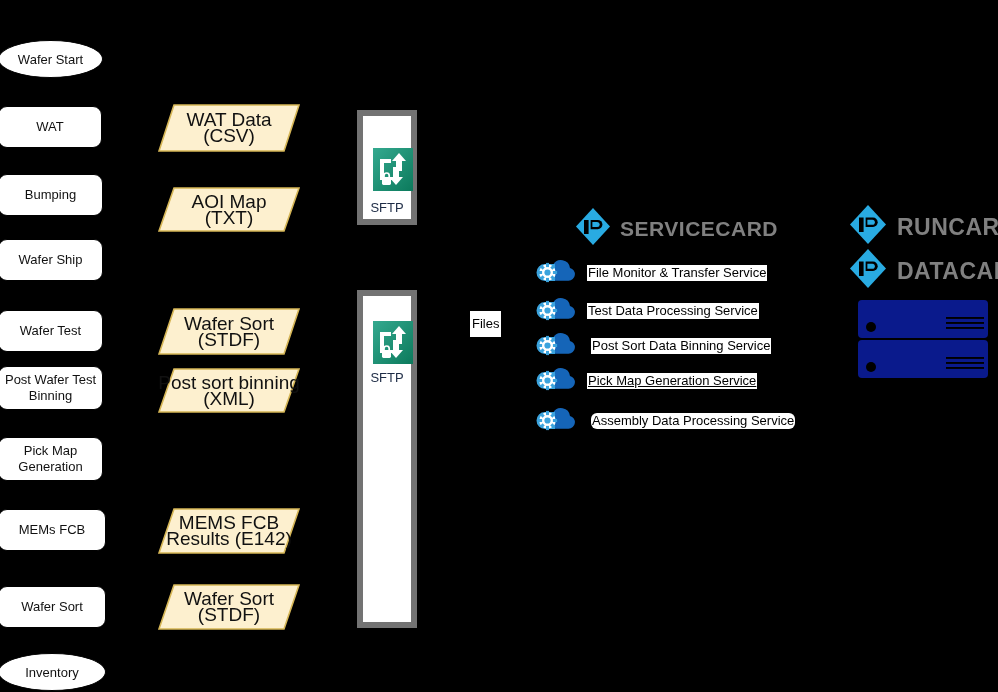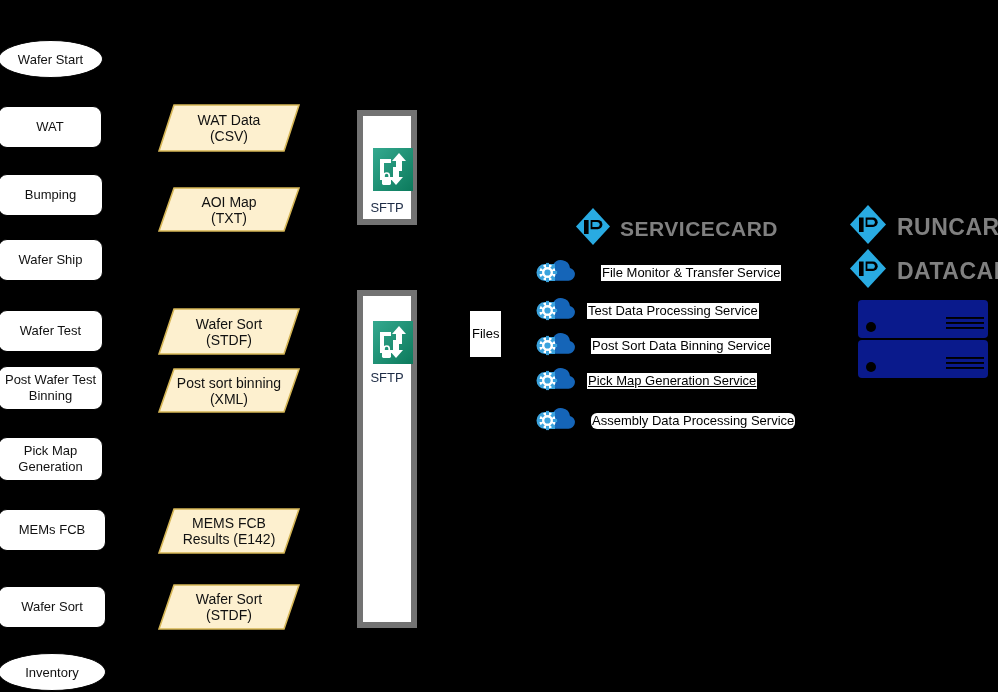--- a/index.html
+++ b/index.html
@@ -22,32 +22,32 @@
   .process{
     background:#ffffff;border:1px solid #000000;border-radius:9px;
     color:#111111;font-size:13px;line-height:16px;
   }
   
   .data-shape{position:absolute;}
   .data-shape svg{position:absolute;left:0;top:0;}
   .data-shape .dlabel{
     position:absolute;left:0;top:0;width:100%;height:100%;
     display:flex;align-items:center;justify-content:center;text-align:center;
-    color:#111111;font-size:14px;line-height:16px;
+    color:#111111;font-size:19px;line-height:16px;
   }
 
   
   .panel{position:absolute;background:#ffffff;border:6px solid #737373;box-sizing:border-box;}
   .sftp-icon{position:absolute;}
   .sftp-label{position:absolute;width:100%;text-align:center;color:#1d2b45;font-size:13px;line-height:15px;}
 
   
   .plain-label{
     position:absolute;background:#ffffff;color:#000000;
-    font-size:13px;line-height:16px;padding:15px 2px;box-sizing:border-box;
+    font-size:13px;line-height:16px;padding:5px 2px;box-sizing:border-box;
     white-space:nowrap;
   }
 
   
   .brand{position:absolute;display:flex;align-items:center;}
   .brand .bmark{flex:0 0 auto;}
   .brand .btext{
     color:#808080;font-weight:bold;letter-spacing:.5px;
     font-family:"Liberation Sans", sans-serif;
   }
@@ -236,21 +236,21 @@
         <g fill="#29abe2">
           <path d="M20.4 15.1 h4.8 a2.5 2.5 0 0 1 0 5 h-4.8 z"></path>
           <path d="M26.8 22.8 l4.6 -2 v4.4 z"></path>
           <path d="M8.4 17.3 l-3.6 2.2 l3.6 2.2 z"></path>
         </g>
       </svg>
     </span>
     <span class="btext" style="font-size:21px;margin-left:6px;">SERVICECARD</span>
   </div>
 
-  <div class="svc-row" style="left:533px;top:258px;gap:14px;">
+  <div class="svc-row" style="left:533px;top:258px;">
     <span class="svc-ico">
       <svg width="44" height="30" viewBox="0 0 44 30">
         <path d="M20 7 a9 9 0 0 1 17 3 a6.5 6.5 0 0 1 -1.5 12.8 h-16 a8 8 0 0 1 0.5 -15.8 z" fill="#1565b8"></path>
         <path d="M12 6 h10 v17 h-10 a8.5 8.5 0 0 1 0 -17 z" fill="#3ba3dd"></path>
         <g transform="translate(14.5,14.5)" fill="#ffffff">
           <circle cx="0" cy="0" r="8.3"></circle>
         </g>
         <g transform="translate(14.5,14.5)" fill="#3ba3dd">
           <circle cx="0" cy="0" r="3.1"></circle>
           <rect x="-1.5" y="-9.6" width="3" height="4.2"></rect>

